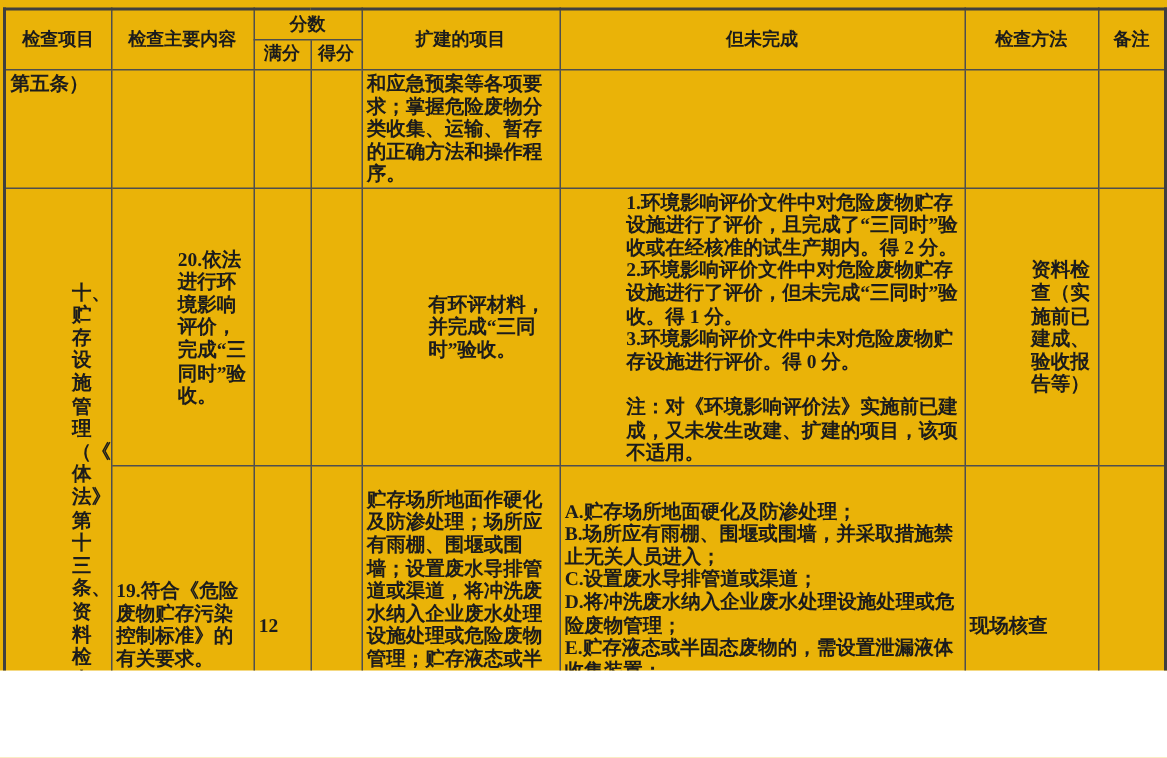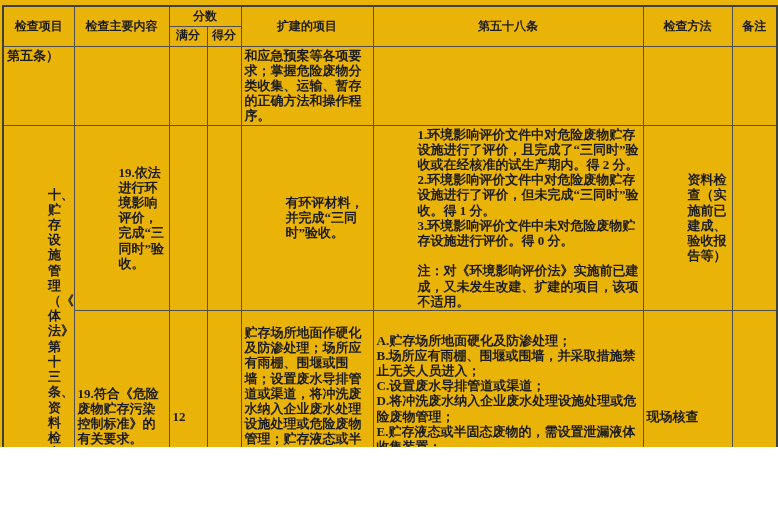--- a/index.html
+++ b/index.html
@@ -72,21 +72,21 @@
       <col style="width:89px">
       <col style="width:45px">
     </colgroup>
 
     <tbody>
         <tr class="hdr-top">
       <th rowspan="2">检查项目</th>
       <th rowspan="2">检查主要内容</th>
       <th colspan="2">分数</th>
       <th rowspan="2">扩建的项目</th>
-      <th rowspan="2">第五十八条</th>
+      <th rowspan="2">但未完成</th>
       <th rowspan="2">检查方法</th>
       <th rowspan="2">备注</th>
     </tr>
     <tr class="hdr-sub">
       <th>满分</th>
       <th>得分</th>
     </tr>
 
     <tr class="row-1">
       <td>第五条）</td>
@@ -94,21 +94,21 @@
       <td></td>
       <td></td>
       <td>和应急预案等各项要求；掌握危险废物分类收集、运输、暂存的正确方法和操作程序。</td>
       <td></td>
       <td></td>
       <td></td>
     </tr>
 
     <tr class="row-2">
       <td rowspan="2">十、贮存设施管理（《固体法》第十三条、资料检查）</td>
-      <td>19.依法进行环境影响评价，完成“三同时”验收。</td>
+      <td>20.依法进行环境影响评价，完成“三同时”验收。</td>
       <td>2</td>
       <td></td>
       <td>有环评材料，并完成“三同时”验收。</td>
       <td class="prewrap rules-cell">1.环境影响评价文件中对危险废物贮存设施进行了评价，且完成了“三同时”验收或在经核准的试生产期内。得 2 分。
 2.环境影响评价文件中对危险废物贮存设施进行了评价，但未完成“三同时”验收。得 1 分。
 3.环境影响评价文件中未对危险废物贮存设施进行评价。得 0 分。
 
 注：对《环境影响评价法》实施前已建成，又未发生改建、扩建的项目，该项不适用。</td>
       <td>资料检查（实施前已建成、验收报告等）</td>
       <td></td>

